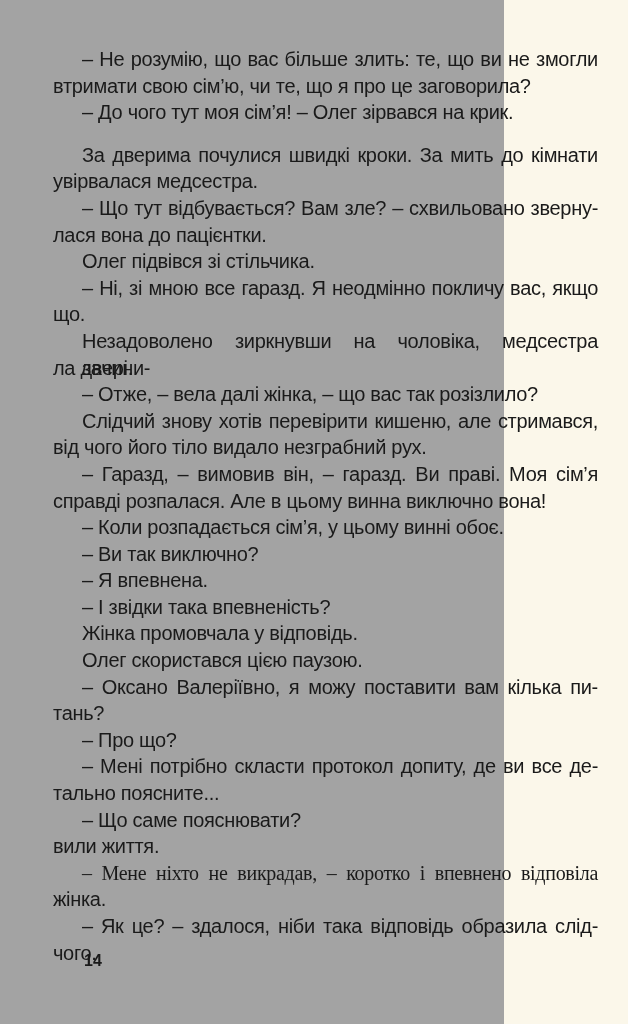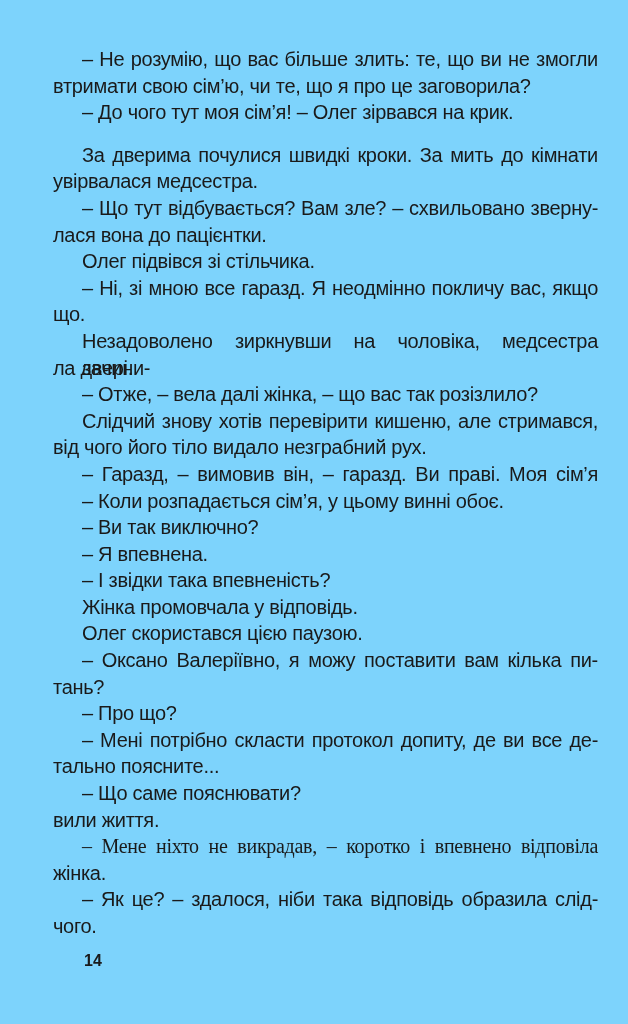--- a/index.html
+++ b/index.html
@@ -9,23 +9,23 @@
     body {
       width: 628px;
       height: 1024px;
       background: #fbf7ea;
       overflow: hidden;
       position: relative;
     }
     .page {
       position: absolute;
       left: 0; top: 0;
-      width: 628px;
+      width: 504px;
       height: 1024px;
-      background: #7dd3fc;
+      background: #a3a3a3;
     }
     .text-block {
       position: absolute;
       left: 53px;
       top: 46px;
       width: 545px;
       font-family: "Liberation Sans", "DejaVu Sans", sans-serif;
       font-size: 20px;
       color: #1a1a1a;
       letter-spacing: -0.3px;
@@ -65,20 +65,21 @@
     <span class="line last">лася вона до пацієнтки.</span>
     <span class="line indent last">Олег підвівся зі стільчика.</span>
     <span class="line indent" style="white-space: normal;">– Ні, зі мною все гаразд. Я неодмінно покличу вас, якщо</span>
     <span class="line last">що.</span>
     <span class="line indent" style="white-space: normal;">Незадоволено зиркнувши на чоловіка, медсестра зачини-</span>
     <span class="line last">ла двері.</span>
     <span class="line indent last">– Отже, – вела далі жінка, – що вас так розізлило?</span>
     <span class="line indent" style="white-space: normal;">Слідчий знову хотів перевірити кишеню, але стримався,</span>
     <span class="line last">від чого його тіло видало незграбний рух.</span>
     <span class="line indent" style="white-space: normal;">– Гаразд, – вимовив він, – гаразд. Ви праві. Моя сім’я</span>
+    <span class="line last">справді розпалася. Але в цьому винна виключно вона!</span>
     <span class="line indent last">– Коли розпадається сім’я, у цьому винні обоє.</span>
     <span class="line indent last">– Ви так виключно?</span>
     <span class="line indent last">– Я впевнена.</span>
     <span class="line indent last">– І звідки така впевненість?</span>
     <span class="line indent last">Жінка промовчала у відповідь.</span>
     <span class="line indent last">Олег скористався цією паузою.</span>
     <span class="line indent" style="white-space: normal;">– Оксано Валеріївно, я можу поставити вам кілька пи-</span>
     <span class="line last">тань?</span>
     <span class="line indent last">– Про що?</span>
     <span class="line indent" style="white-space: normal;">– Мені потрібно скласти протокол допиту, де ви все де-</span>

